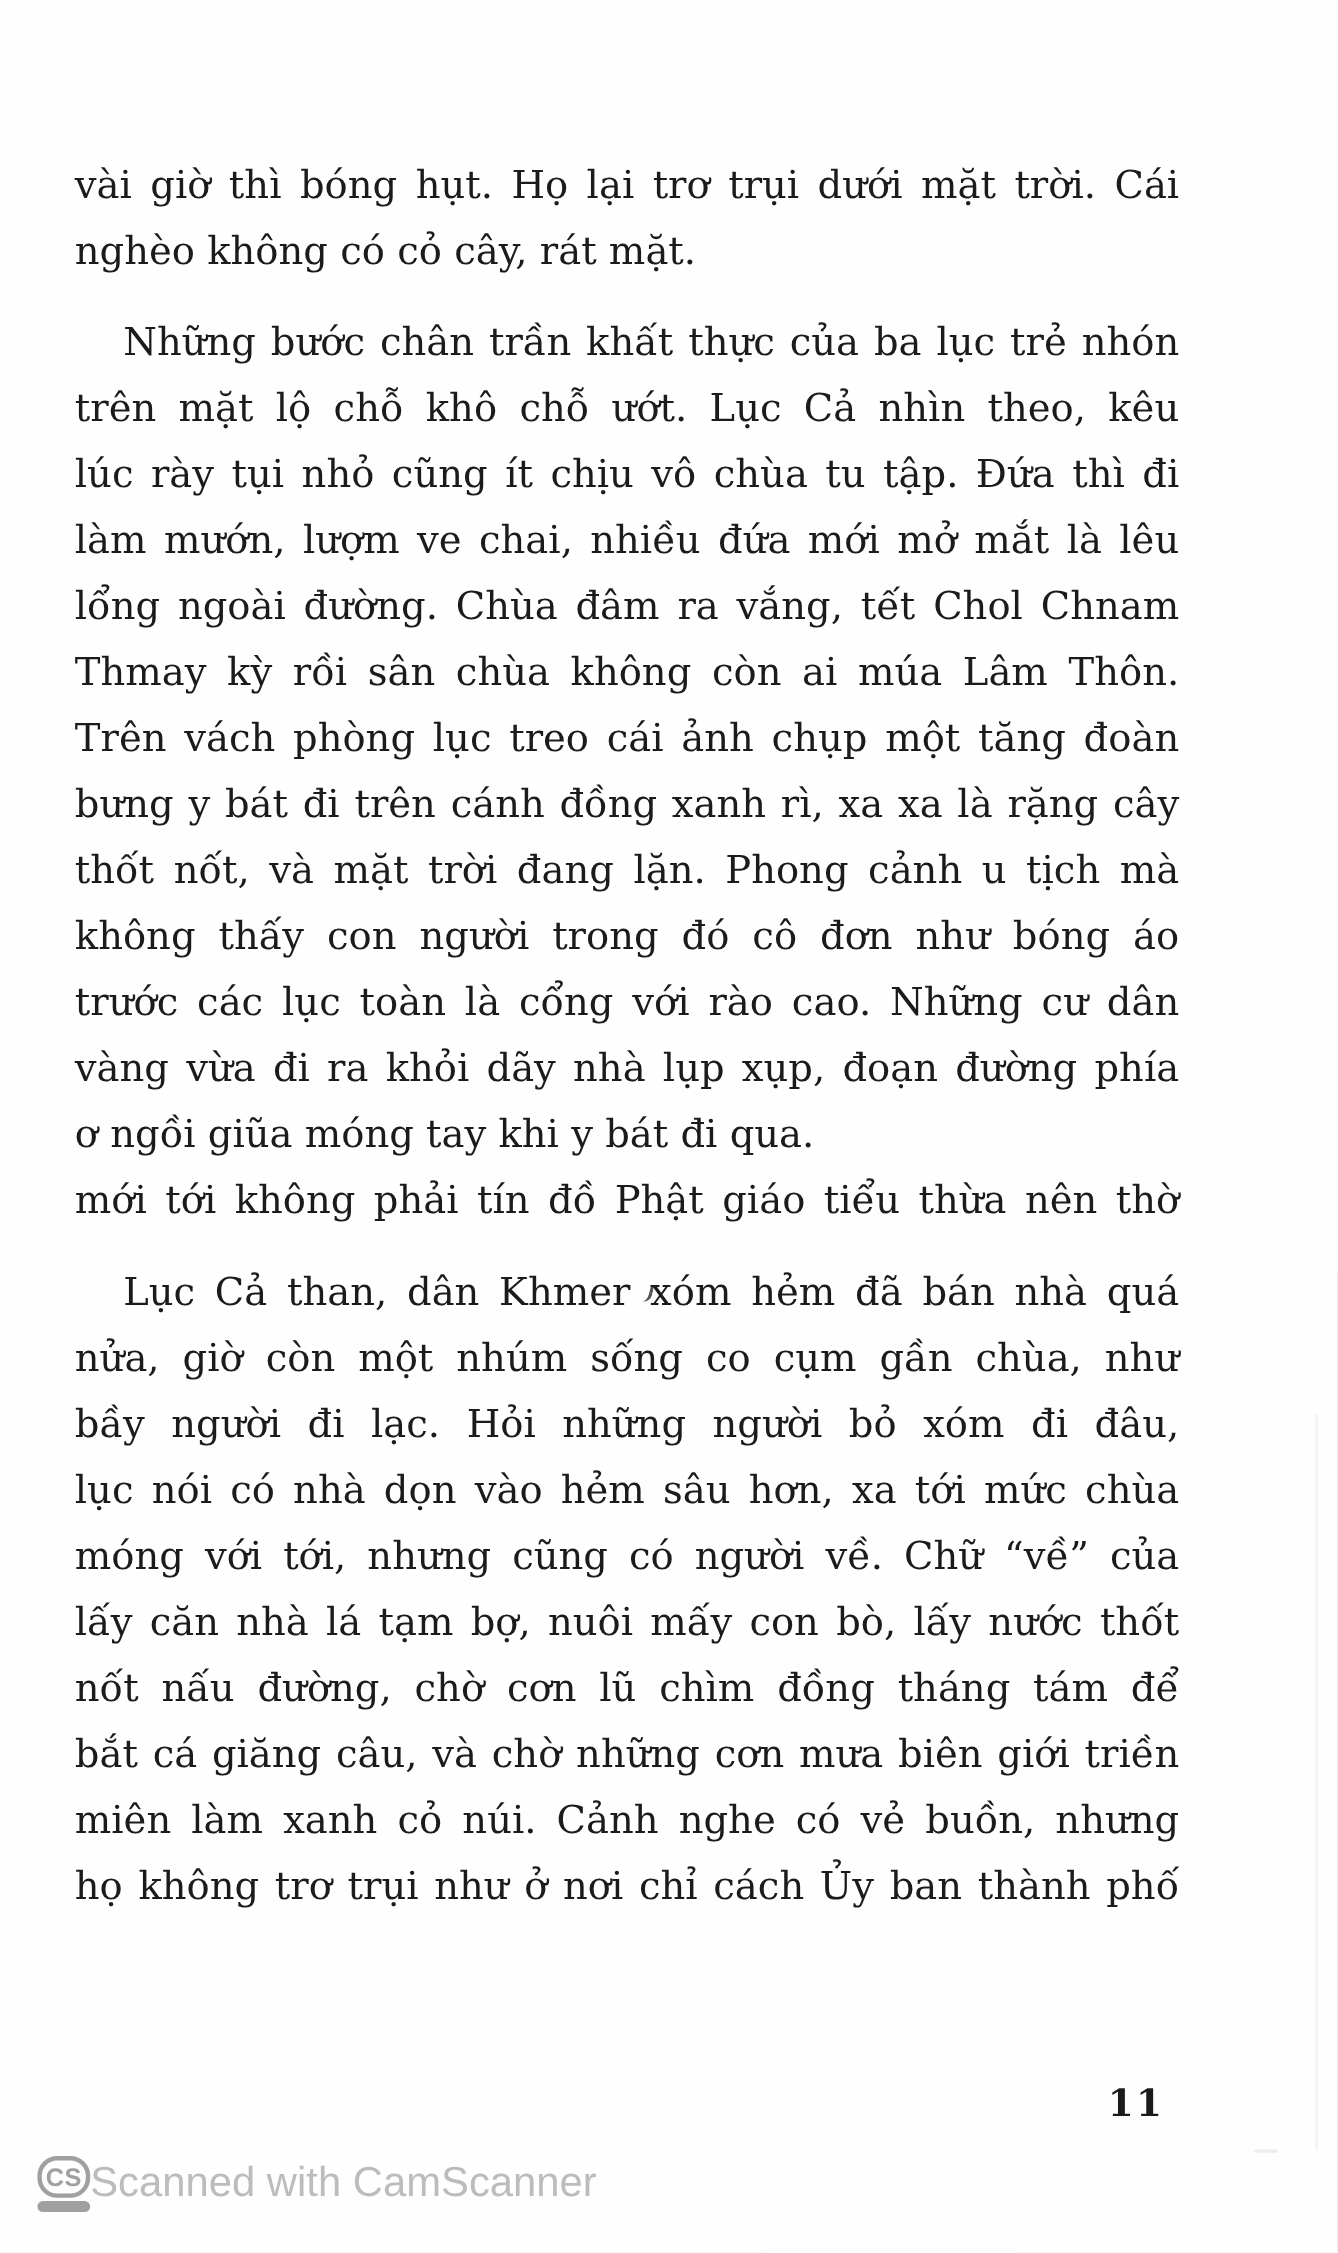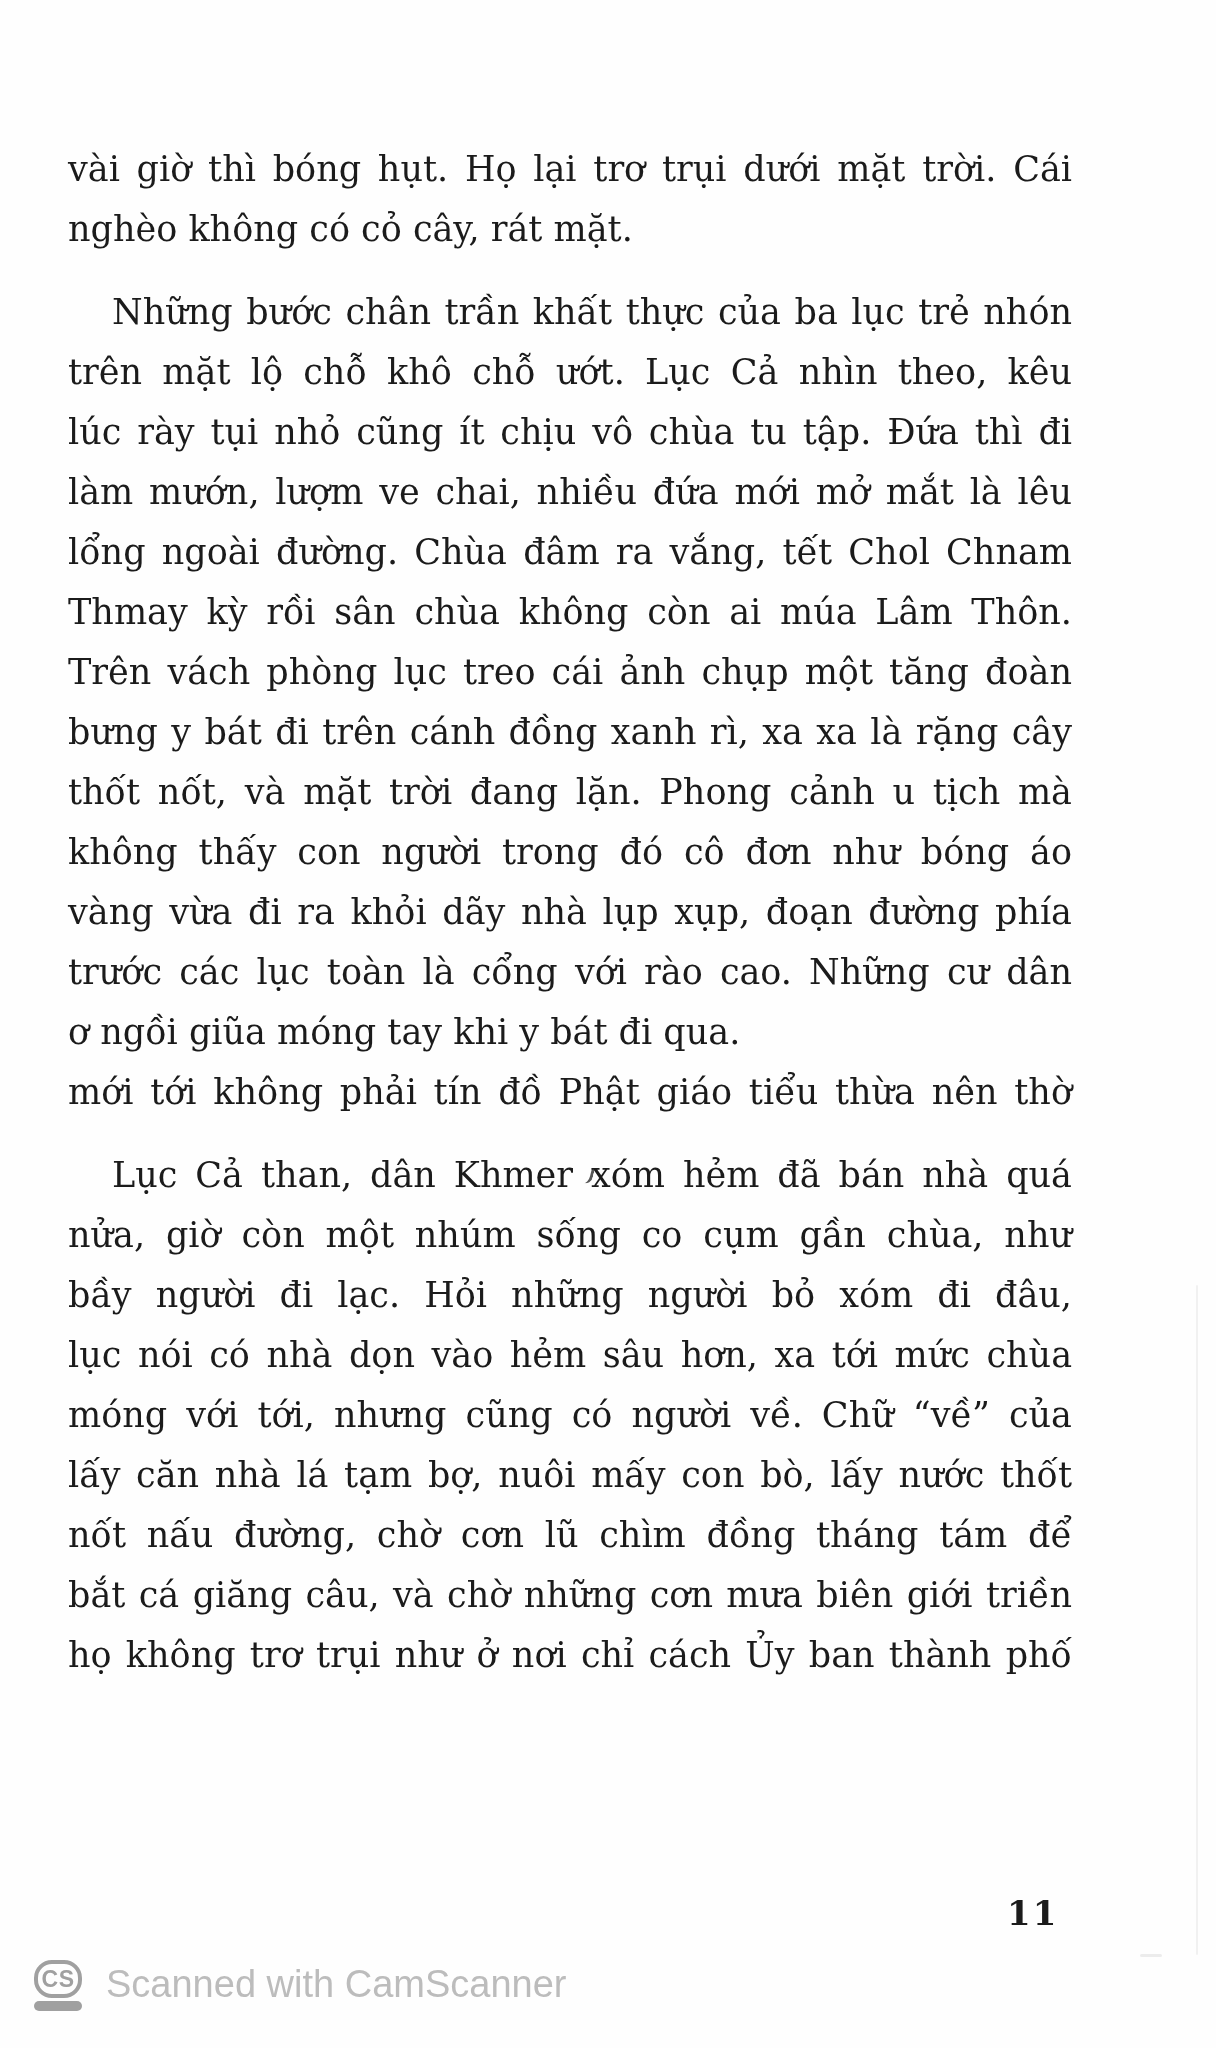--- a/index.html
+++ b/index.html
@@ -79,21 +79,20 @@
     letter-spacing: 0.5px;
   }
   .cs-bar {
     width: 48px;
     height: 10px;
     margin-top: 3px;
     border-radius: 5px;
     background: var(--logo-gray, #a0a0a0);
   }
   .wm-text {
-    margin-left: 24px;
     margin-top: 2px;
     font-family: "Liberation Sans", sans-serif;
     font-size: 38px;
     line-height: 44px;
     color: var(--watermark-gray, #bcbcbc);
     text-align: right;
   }
   
   .artifact { position: absolute; pointer-events: none; }
   .artifact.mark-comma {
@@ -136,34 +135,35 @@
         <div class="line">Những bước chân trần khất thực của ba lục trẻ nhón</div>
         <div class="line">trên mặt lộ chỗ khô chỗ ướt. Lục Cả nhìn theo, kêu</div>
         <div class="line">lúc rày tụi nhỏ cũng ít chịu vô chùa tu tập. Đứa thì đi</div>
         <div class="line">làm mướn, lượm ve chai, nhiều đứa mới mở mắt là lêu</div>
         <div class="line">lổng ngoài đường. Chùa đâm ra vắng, tết Chol Chnam</div>
         <div class="line">Thmay kỳ rồi sân chùa không còn ai múa Lâm Thôn.</div>
         <div class="line">Trên vách phòng lục treo cái ảnh chụp một tăng đoàn</div>
         <div class="line">bưng y bát đi trên cánh đồng xanh rì, xa xa là rặng cây</div>
         <div class="line">thốt nốt, và mặt trời đang lặn. Phong cảnh u tịch mà</div>
         <div class="line">không thấy con người trong đó cô đơn như bóng áo</div>
+        <div class="line">trước các lục toàn là cổng với rào cao. Những cư dân</div>
         <div class="line">vàng vừa đi ra khỏi dãy nhà lụp xụp, đoạn đường phía</div>
-        <div class="line">trước các lục toàn là cổng với rào cao. Những cư dân</div>
         <div class="line line-last">ơ ngồi giũa móng tay khi y bát đi qua.</div>
         <div class="line">mới tới không phải tín đồ Phật giáo tiểu thừa nên thờ</div>
       </div>
       <div class="para indent">
         <div class="line">Lục Cả than, dân Khmer xóm hẻm đã bán nhà quá</div>
         <div class="line">nửa, giờ còn một nhúm sống co cụm gần chùa, như</div>
         <div class="line">bầy người đi lạc. Hỏi những người bỏ xóm đi đâu,</div>
         <div class="line">lục nói có nhà dọn vào hẻm sâu hơn, xa tới mức chùa</div>
         <div class="line">móng với tới, nhưng cũng có người về. Chữ “về” của</div>
         <div class="line">lấy căn nhà lá tạm bợ, nuôi mấy con bò, lấy nước thốt</div>
         <div class="line">nốt nấu đường, chờ cơn lũ chìm đồng tháng tám để</div>
         <div class="line">bắt cá giăng câu, và chờ những cơn mưa biên giới triền</div>
+        <div class="line">miên làm xanh cỏ núi. Cảnh nghe có vẻ buồn, nhưng</div>
         <div class="line">họ không trơ trụi như ở nơi chỉ cách Ủy ban thành phố</div>
       </div>
     </main>
 
   <div class="page-number">11</div>
 
   <div class="artifact mark-comma"></div>
   <div class="artifact edge-shadow"></div>
   <div class="artifact smudge"></div>
 

